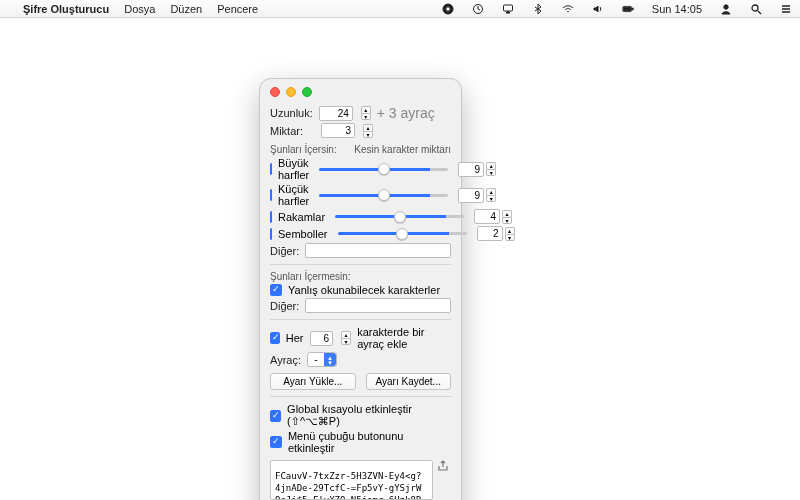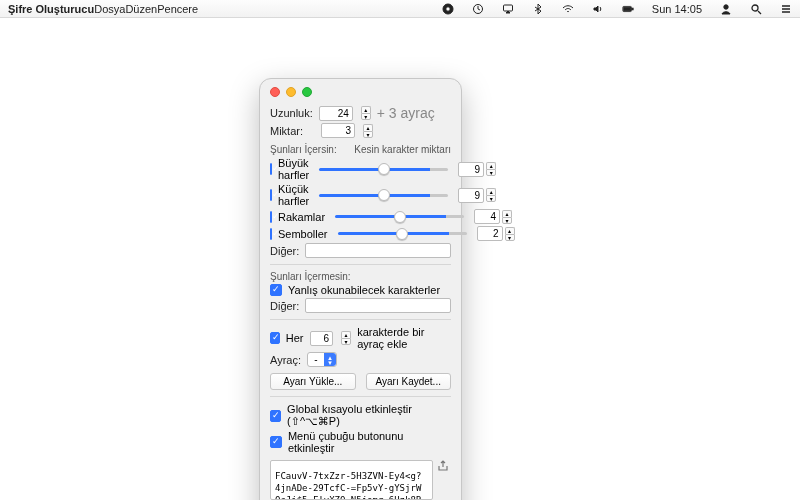--- a/index.html
+++ b/index.html
@@ -16,21 +16,21 @@
   .menubar {
     height: 18px;
     background: linear-gradient(#fdfdfd,#f2f2f2);
     border-bottom: 1px solid #d9d9d9;
     display: flex;
     align-items: center;
     padding: 0 8px;
     font-size: 11px;
     color: #222;
   }
-  .menubar .left { display:flex; align-items:center; gap:0; }
+  .menubar .left { display:flex; align-items:center; gap:15px; }
   .menubar .apple { font-size:12px; }
   .menubar .app-title { font-weight:600; }
   .menubar .item { }
   .menubar .right { margin-left:auto; display:flex; align-items:flex-start; gap:18px; font-size:11px; }
   .menubar .right .ic { width:12px; height:12px; display:inline-flex; align-items:center; justify-content:center; }
   .menubar .right svg { width:12px; height:12px; fill:#222; stroke:#222; }
   .menubar .clock { font-size:11px; }
 
   
   .window {

